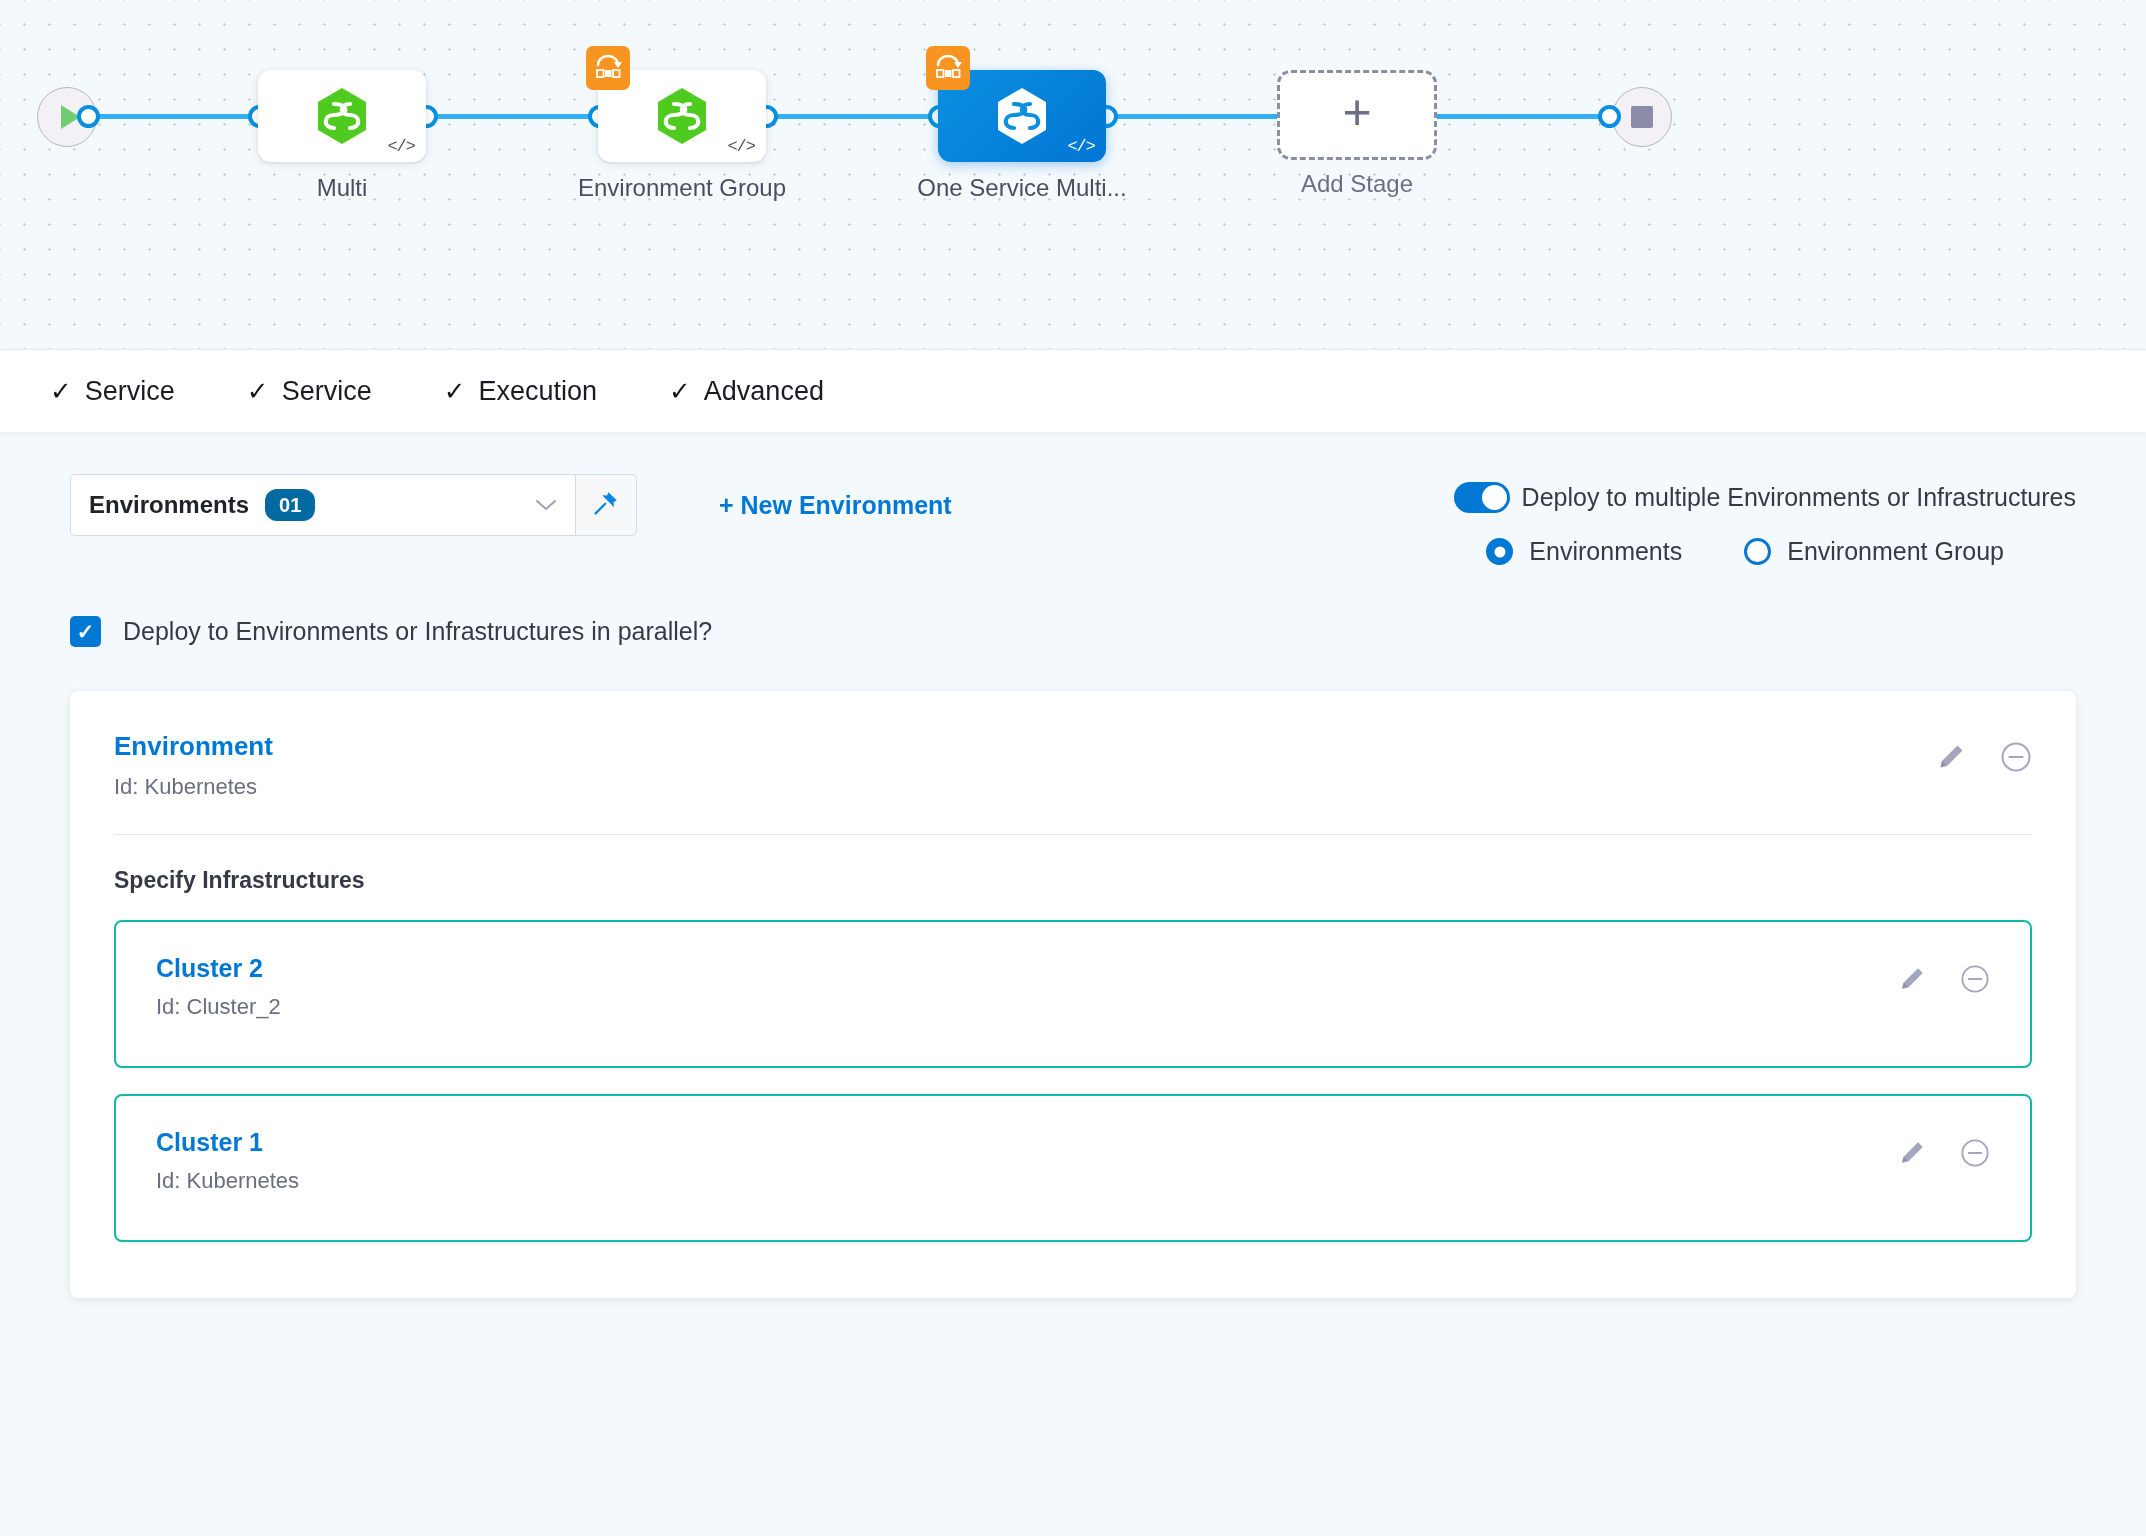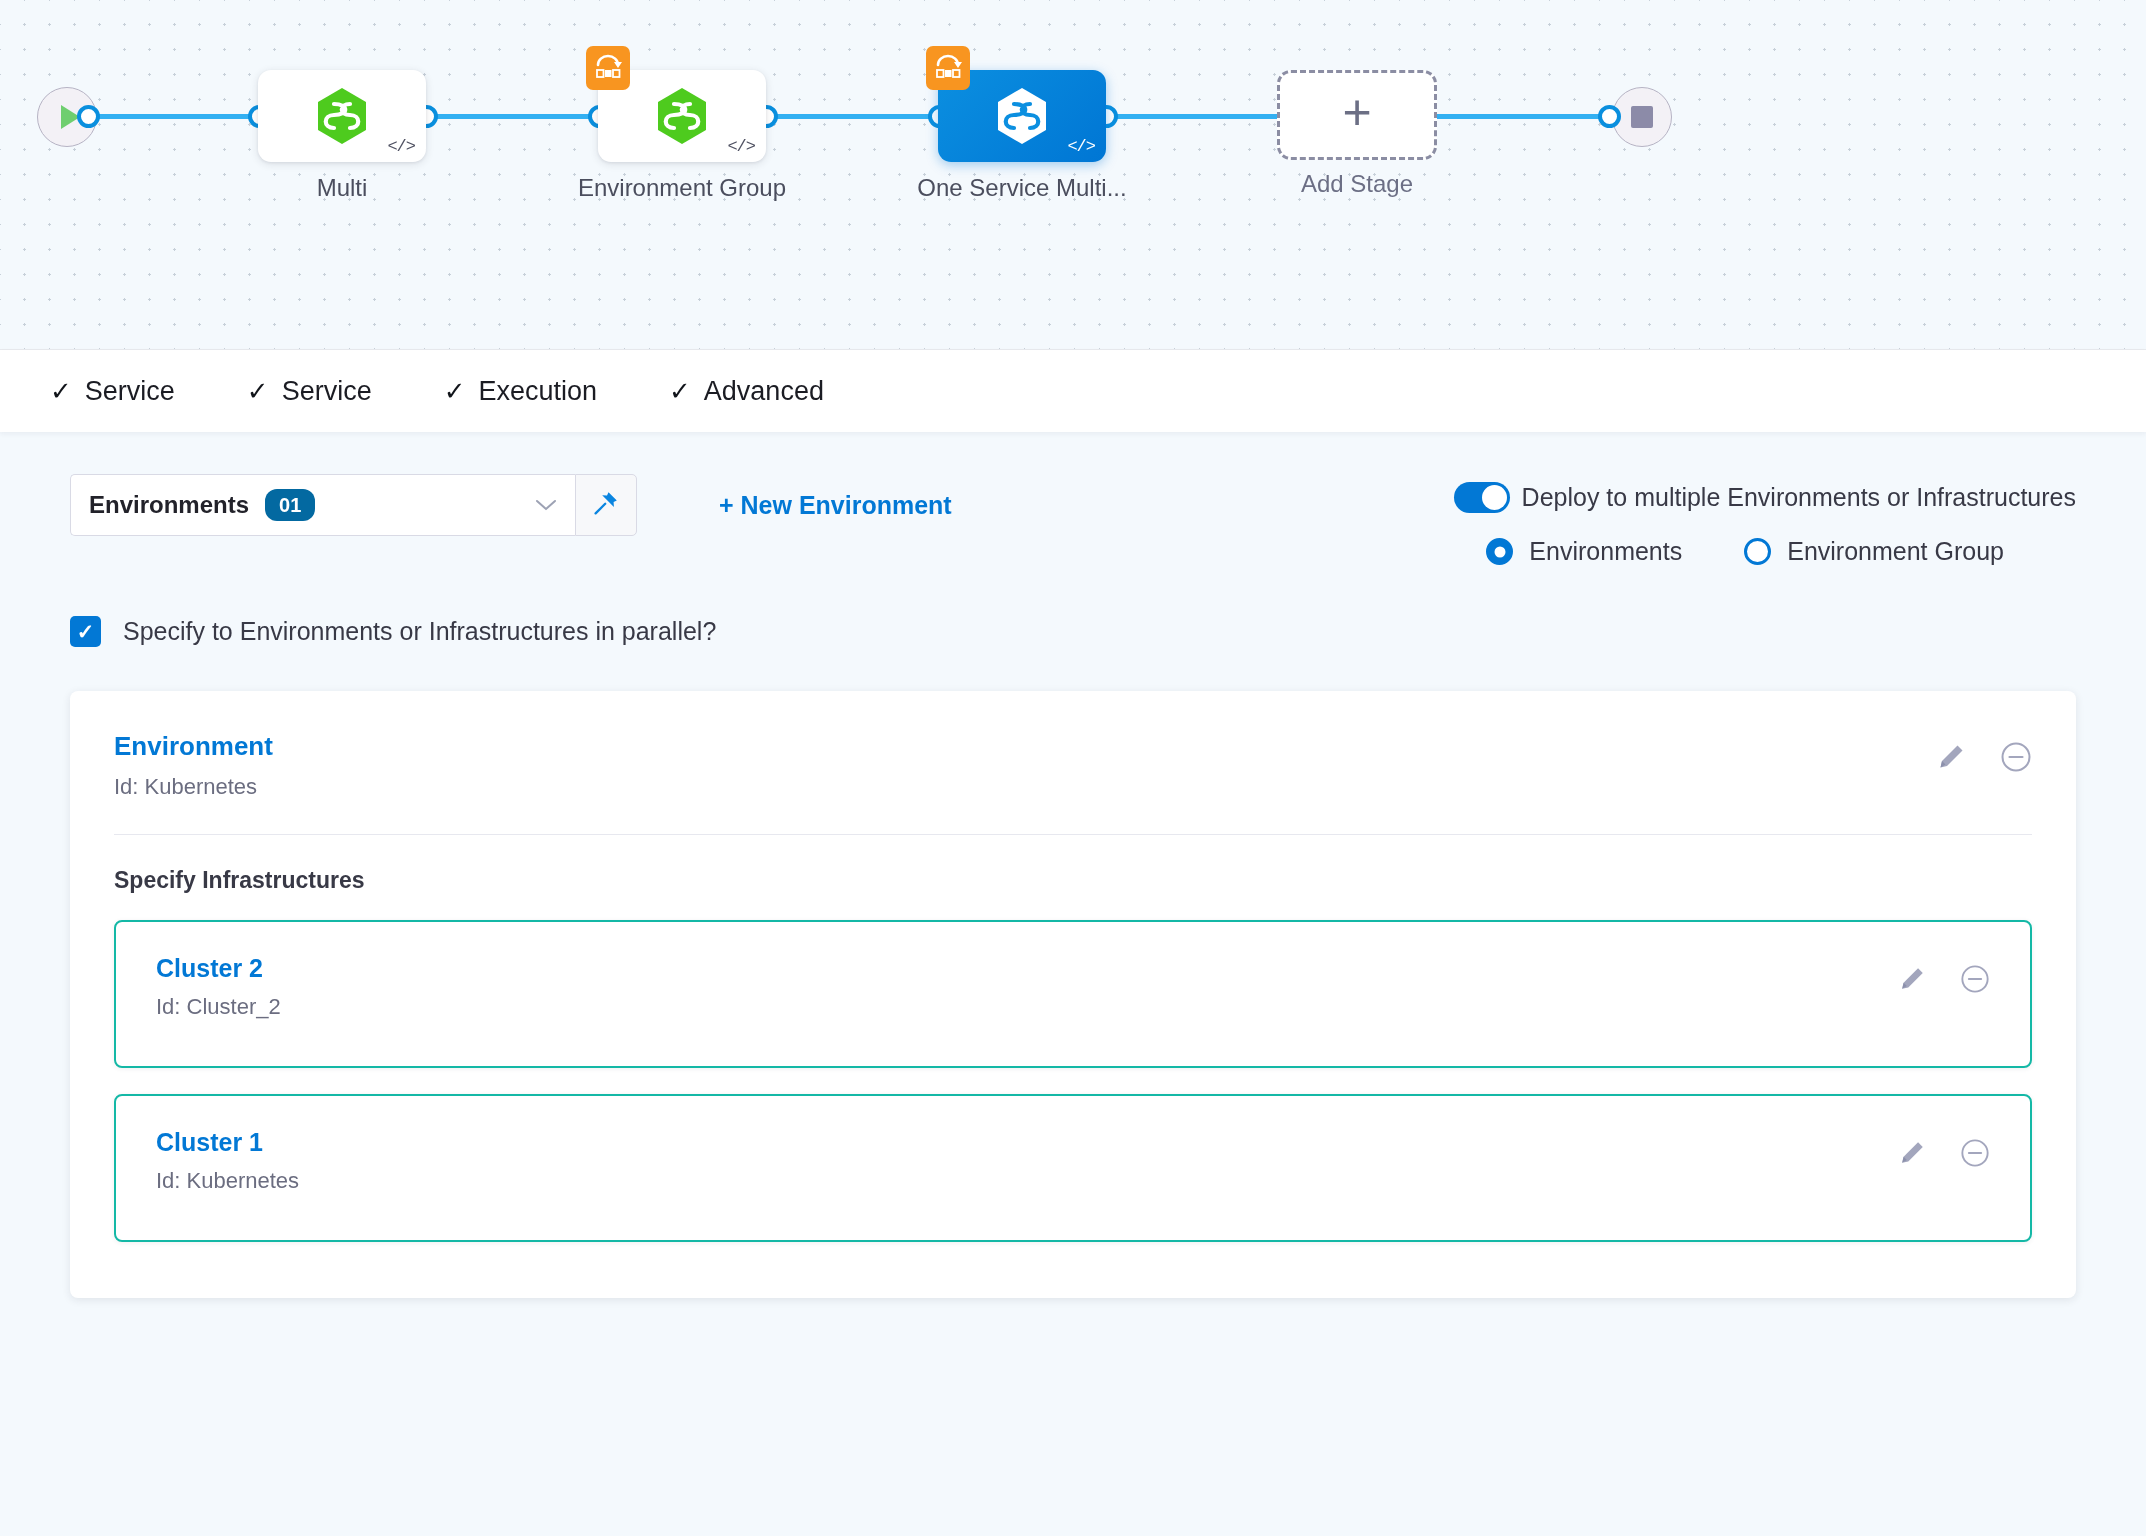--- a/index.html
+++ b/index.html
@@ -446,21 +446,21 @@
           <div class="radio-label">Environment Group</div>
         </div>
       </div>
     </div>
   </div>
 
   <div class="chk-row">
     <div class="checkbox">
       <span class="ck">✓</span>
     </div>
-    <div class="chk-label">Specify to Environments or Infrastructures in parallel?</div>
+    <div class="chk-label">Deploy to Environments or Infrastructures in parallel?</div>
   </div>
 
   <div class="env-card">
 
     <div class="entity-head">
       <div>
         <div class="entity-name">Environment</div>
         <div class="entity-id">Id: Kubernetes</div>
       </div>
       <div class="entity-actions">

